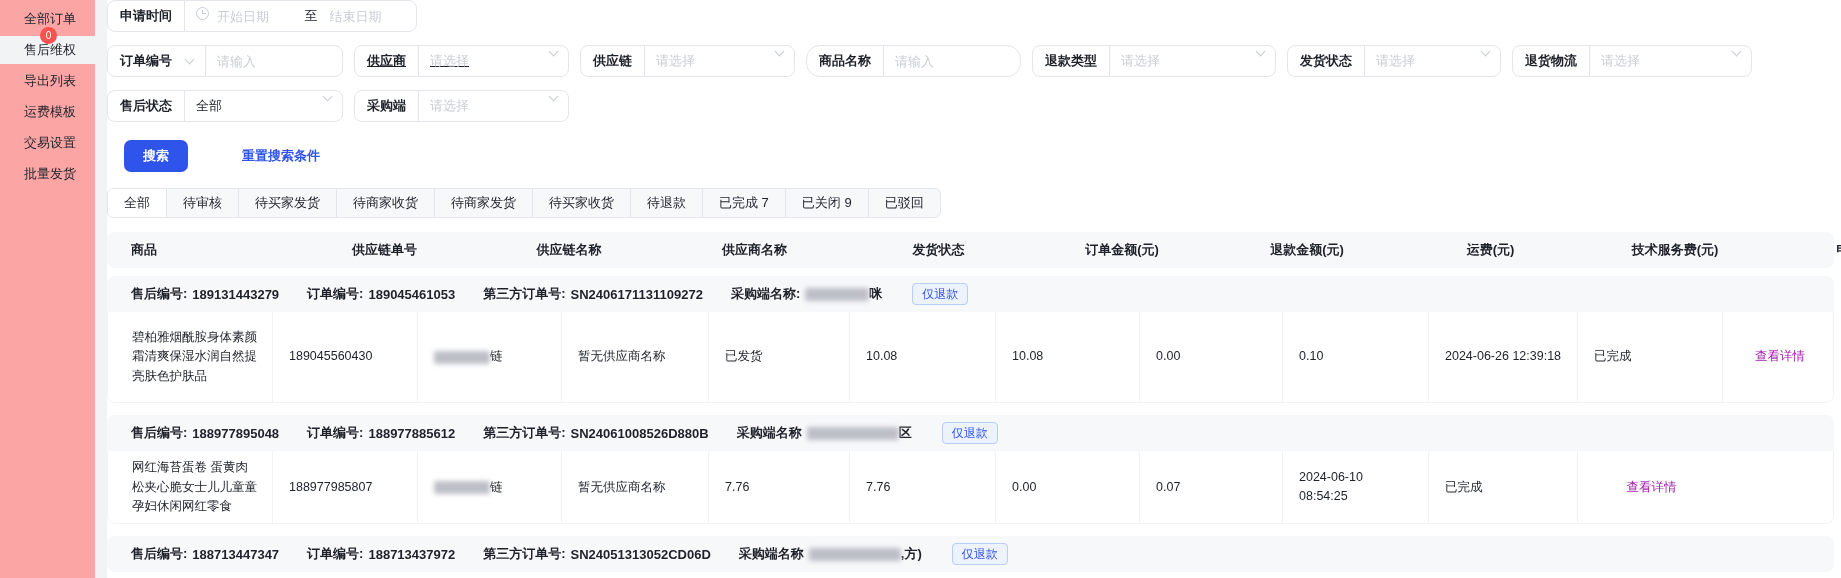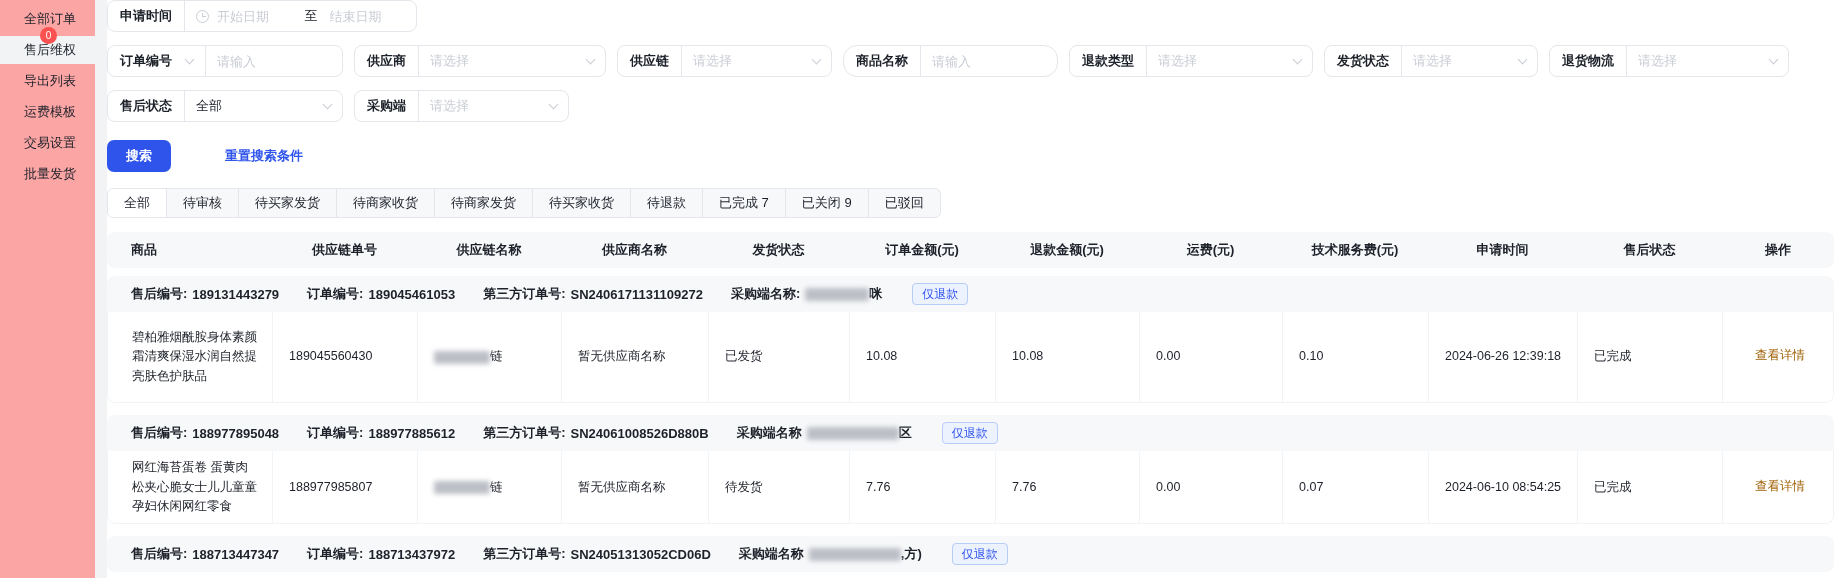--- a/index.html
+++ b/index.html
@@ -15,71 +15,71 @@
     border-radius:9px; background:#FA5151; color:#fff; font-size:10px; text-align:center; padding:0 4px; }
   .gutter { position:absolute; left:95px; top:0; width:12px; height:578px; background:#F2F3F5; }
 
   
   .main { position:absolute; left:107px; top:0; width:1734px; height:578px; background:#fff; }
 
   .filter-row { display:flex; gap:11px; margin-bottom:13px; }
   .fbox { display:flex; align-items:center; height:32px; border:1px solid #E5E6EB; border-radius:8px; background:#fff; }
   .flabel { padding:0 12px; font-weight:600; color:#1D2129; white-space:nowrap; }
   .fdiv { width:1px; height:32px; background:#E5E6EB; flex:none; }
-  .fval { flex:1; display:flex; align-items:center; padding:0 11px; min-width:0; }
+  .fval { flex:1; display:flex; padding:0 11px; min-width:0; }
   .ph { color:#C9CDD4; white-space:nowrap; }
   .val { color:#1D2129; white-space:nowrap; }
   .fval input { width:100%; border:none; outline:none; background:transparent; font:inherit; color:#1D2129; }
   .fval input::placeholder { color:#C9CDD4; }
   .chev { width:7px; height:7px; border-right:1.3px solid #C9CDD4; border-bottom:1.3px solid #C9CDD4;
     transform:rotate(45deg); flex:none; margin-top:-4px; }
   .chev.right { margin-left:auto; }
   .chev.label-chev { margin-left:2px; margin-right:12px; }
   .clock { width:13px; height:13px; border:1.2px solid #C9CDD4; border-radius:50%; position:relative; flex:none; margin-right:8px; }
   .clock::before { content:""; position:absolute; left:5px; top:2px; width:1.2px; height:4px; background:#C9CDD4; }
   .clock::after  { content:""; position:absolute; left:5px; top:5px; width:3.5px; height:1.2px; background:#C9CDD4; }
   .sep { margin:0 12px; color:#1D2129; }
   .dinp { width:86px; }
-  .w-datetime{ width:310px; } .w-orderno{ width:236px; } .w-supplier{ width:252px; }
+  .w-datetime{ width:310px; } .w-orderno{ width:236px; } .w-supplier{ width:215px;text-decoration:underline; }
   .w-chain{ width:215px; } .w-pname{ width:215px;border-radius:14px; } .w-rtype{ width:244px; }
   .w-sstat{ width:214px; } .w-rlog{ width:240px; } .w-astat{ width:236px; } .w-pside{ width:215px; }
 
-  .btn-row { display:flex; align-items:center; margin:18px 0 0 0; }
+  .btn-row { display:flex; align-items:center; margin:18px 0 0 17px; }
   .search-btn { width:64px; height:32px; background:#2F54EB; color:#fff; border:none; border-radius:7px;
     font:inherit; font-size:13px; font-weight:600; cursor:pointer; }
   .reset-link { margin-left:54px; color:#2F54EB; font-weight:600; cursor:pointer; }
 
   .tabs { display:inline-flex; margin-top:16px; height:30px; background:#F7F8FA; border:1px solid #E5E6EB;
     border-radius:6px; overflow:hidden; }
   .tab { padding:0 16px; line-height:28px; font-size:13px; color:#1D2129; border-right:1px solid #E5E6EB;
     cursor:pointer; white-space:nowrap; }
   .tab:last-child { border-right:none; }
   .tab.active { background:#fff; }
 
   .cols { display:grid; grid-template-columns:165px 145px 144px 147px 141px 146px 144px 143px 146px 149px 145px 112px; }
   .thead { margin-top:14px; background:#F7F8FA; border-radius:8px; height:36px; align-items:center;
-    font-weight:600; color:#1D2129; width:1727px; }
+    font-weight:600; color:#1D2129; width:1727px;gap:40px; }
   .th { text-align:center; white-space:nowrap; overflow:hidden; }
   .th:first-child { text-align:left; padding-left:24px; }
 
   .group { width:1727px; border-radius:8px; overflow:hidden; margin-top:12px; }
   .group.first { margin-top:8px; }
   .group-header { background:#F7F8FA; height:36px; display:flex; align-items:center; padding-left:24px;
     column-gap:28px; font-weight:600; color:#1D2129; white-space:nowrap; }
   .gh-item { display:flex; align-items:center; }
   .gh-item .lbl { margin-right:5px; }
   .refund-badge { display:inline-flex; align-items:center; height:22px; padding:0 9px; margin-left:2px;
     background:#EDF2FF; border:1px solid #B8CCF8; border-radius:4px; color:#2F54EB; font-size:12px; font-weight:400; }
   .order-row { border:1px solid #F2F3F5; border-top:none; border-radius:0 0 8px 8px; background:#fff; }
   .td { display:flex; align-items:center; border-right:1px solid #F2F3F5; padding:16px 14px 16px 16px;
     font-size:12.5px; color:#1D2129; line-height:1.55; min-width:0; }
   .order-row.short .td { padding-top:7px; padding-bottom:7px; }
   .td:last-child { border-right:none; justify-content:center; }
   .td.product { padding-left:24px; }
-  .detail-link { color:#a16207; font-weight:500; cursor:pointer; white-space:nowrap;font-family:Liberation Mono, monospace; }
+  .detail-link { color:#a21caf; font-weight:500; cursor:pointer; white-space:nowrap; }
   .blur { display:inline-block; height:13px; border-radius:2px; background:#BCBFC6; filter:blur(2.5px);
     vertical-align:-2px; }
   .b64{width:64px;} .b92{width:92px;} .b56{width:56px;}
 </style>
 </head>
 <body>
 
 <div class="sidebar">
   <div class="side-item">全部订单</div>
   <div class="side-item active">
@@ -290,21 +290,20 @@
       <span class="refund-badge">仅退款</span>
     </div>
     <div class="order-row cols short">
       <span class="td product">网红海苔蛋卷 蛋黄肉松夹心脆女士儿儿童童孕妇休闲网红零食</span>
       <span class="td">188977985807</span>
       <span class="td">
           <span class="blur b56"></span>
           <span>链</span>
         </span>
       <span class="td">暂无供应商名称</span>
-      <span class="td">待发货</span>
       <span class="td">7.76</span>
       <span class="td">7.76</span>
       <span class="td">0.00</span>
       <span class="td">0.07</span>
       <span class="td">2024-06-10 08:54:25</span>
       <span class="td">已完成</span>
       <span class="td">
           <span class="detail-link">查看详情</span>
         </span>
     </div>

